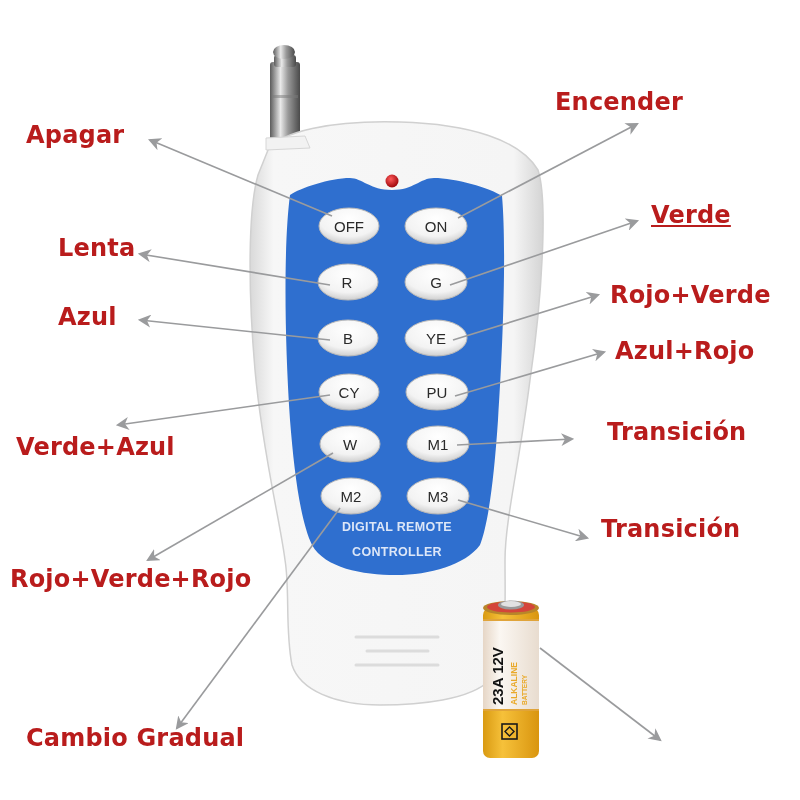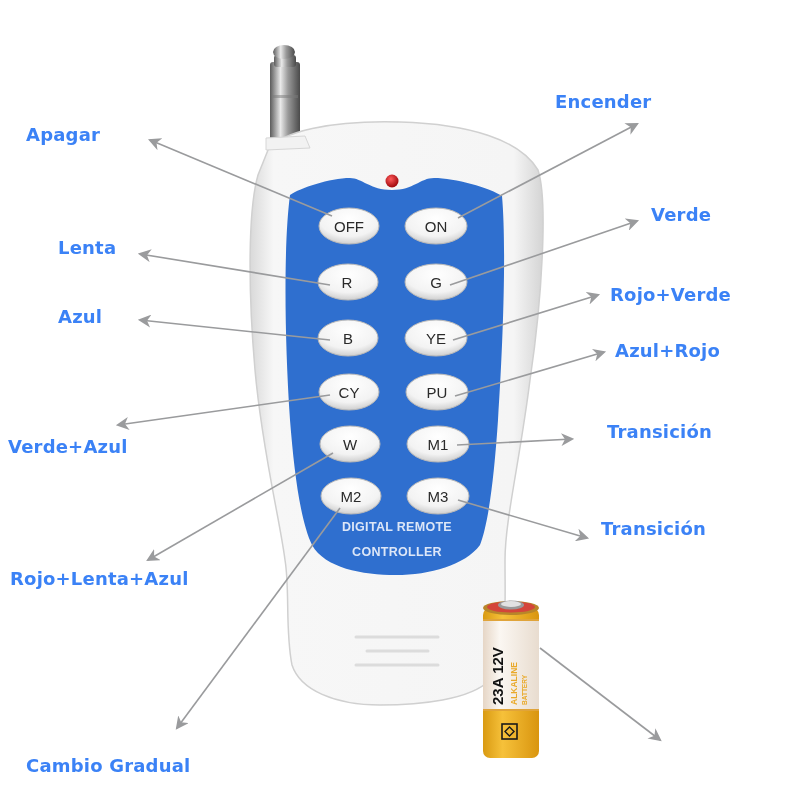--- a/index.html
+++ b/index.html
@@ -1,23 +1,23 @@
 <!DOCTYPE html>
 <html><head>
 <meta charset="utf-8">
 <style>
   html, body { margin: 0; padding: 0; background: #ffffff; }
   body { width: 800px; height: 800px; position: relative; overflow: hidden; font-family: "DejaVu Sans", sans-serif; }
   #stage { position: absolute; left: 0; top: 0; width: 800px; height: 800px; }
   .label {
     position: absolute;
-    color: #3b82f6;
+    color: #b91c1c;
     font-family: "DejaVu Sans", sans-serif;
     font-weight: bold;
-    font-size: 18px;
+    font-size: 24px;
     line-height: 28px;
     white-space: nowrap;
     letter-spacing: 0.2px;
   }
   .label.two-line { white-space: normal; }
   .label .line { display: block; }
   .btn-text {
     font-family: "Liberation Sans", sans-serif;
     font-size: 15px;
     fill: #2a2a2a;
@@ -210,26 +210,26 @@
       <line x1="457" y1="445" x2="572" y2="439" marker-end="url(#arrowHead)"></line>
       <line x1="458" y1="500" x2="587" y2="538" marker-end="url(#arrowHead)"></line>
       <line x1="340" y1="508" x2="177" y2="728" marker-end="url(#arrowHead)"></line>
       <line x1="540" y1="648" x2="660" y2="740" marker-end="url(#arrowHead)"></line>
     </g>
   </svg>
 
   <div class="label" style="left:26px;top:115px;margin-top:6px;">Apagar</div>
   <div class="label" style="left:555px;top:88px;">Encender</div>
   <div class="label" style="left:58px;top:234px;">Lenta</div>
-  <div class="label" style="left:651px;top:201px;">Verde</div>
+  <div class="label" style="left:651px;top:201px;text-decoration:underline;">Verde</div>
   <div class="label" style="left:58px;top:303px;">Azul</div>
   <div class="label" style="left:615px;top:337px;">Azul+Rojo</div>
   <div class="label" style="left:610px;top:281px;">Rojo+Verde</div>
-  <div class="label" style="left:8px;top:433px;">Verde+Azul</div>
+  <div class="label" style="left:16px;top:433px;">Verde+Azul</div>
   <div class="label two-line" style="left:607px;top:418px;">
     <span class="line">Transición</span>
   </div>
-  <div class="label" style="left:10px;top:565px;">Rojo+Lenta+Azul</div>
+  <div class="label" style="left:10px;top:565px;">Rojo+Verde+Rojo</div>
   <div class="label two-line" style="left:601px;top:515px;">
     <span class="line">Transición</span>
   </div>
-  <div class="label" style="left:26px;top:752px;text-align:center;">Cambio Gradual</div>
+  <div class="label" style="left:26px;top:724px;text-align:center;">Cambio Gradual</div>
 </div>
 
 </body></html>

